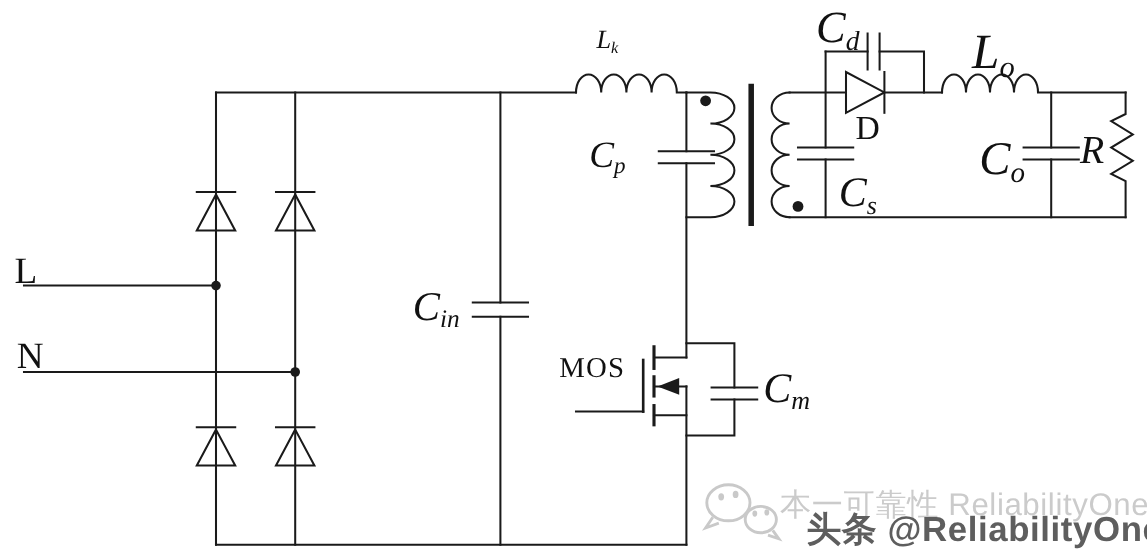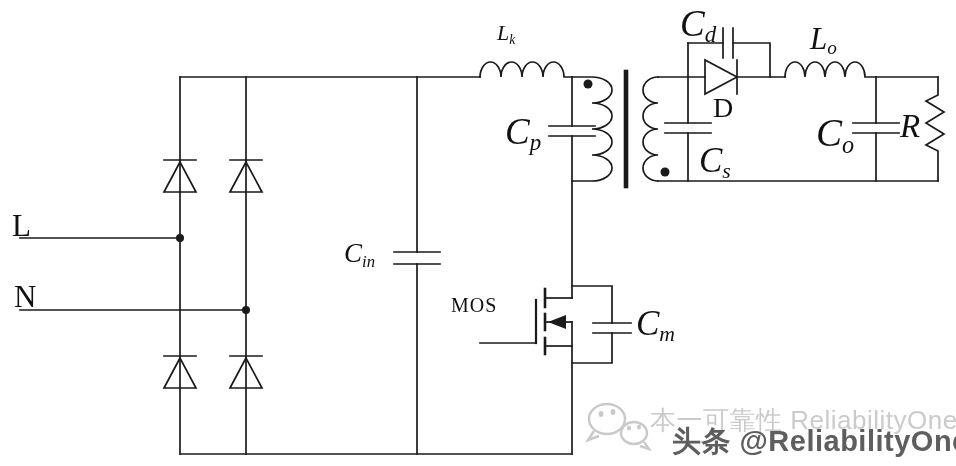--- a/index.html
+++ b/index.html
@@ -131,28 +131,28 @@
       <ellipse cx="601" cy="414" rx="2.4" ry="3" fill="#c9c9c9" stroke="none"></ellipse>
       <ellipse cx="613" cy="412" rx="2.4" ry="3" fill="#c9c9c9" stroke="none"></ellipse>
       <ellipse cx="629" cy="428" rx="2" ry="2.6" fill="#c9c9c9" stroke="none"></ellipse>
       <ellipse cx="639" cy="427" rx="2" ry="2.6" fill="#c9c9c9" stroke="none"></ellipse>
     </g>
   </svg>
 
   <div class="lbl" style="left:12px;top:210px;font-size:31px"><span>L</span></div>
   <div class="lbl" style="left:14px;top:281px;font-size:31px"><span>N</span></div>
 
-  <div class="lbl" style="left:344px;top:240px;font-size:27px"><span class="it">C</span><sub>in</sub></div>
+  <div class="lbl" style="left:344px;top:240px;font-size:34px"><span class="it">C</span><sub>in</sub></div>
   <div class="lbl" style="left:497px;top:22px;font-size:22px"><span class="it">L</span><sub>k</sub></div>
-  <div class="lbl" style="left:505px;top:113px;font-size:37px"><span class="it">C</span><sub>p</sub></div>
-  <div class="lbl" style="left:451px;top:295px;font-size:20px;letter-spacing:1px"><span>MOS</span></div>
+  <div class="lbl" style="left:491px;top:113px;font-size:31px"><span class="it">C</span><sub>p</sub></div>
+  <div class="lbl" style="left:466px;top:295px;font-size:24px;letter-spacing:1px"><span>MOS</span></div>
   <div class="lbl" style="left:636px;top:306px;font-size:35px"><span class="it">C</span><sub>m</sub></div>
   <div class="lbl" style="left:680px;top:5px;font-size:37px"><span class="it">C</span><sub>d</sub></div>
   <div class="lbl" style="left:713px;top:94px;font-size:28px"><span>D</span></div>
   <div class="lbl" style="left:699px;top:143px;font-size:35px"><span class="it">C</span><sub>s</sub></div>
-  <div class="lbl" style="left:810px;top:23px;font-size:31px"><span class="it">L</span><sub>o</sub></div>
+  <div class="lbl" style="left:810px;top:23px;font-size:41px"><span class="it">L</span><sub>o</sub></div>
   <div class="lbl" style="left:816px;top:113px;font-size:39px"><span class="it">C</span><sub>o</sub></div>
   <div class="lbl it" style="left:900px;top:110px;font-size:33px"><span>R</span></div>
 
   <div class="wm wm1" style="left:650px;top:403px">本一可靠性 ReliabilityOneS</div>
   <div class="wm wm2" style="left:672px;top:422px">头条 @ReliabilityOneS</div>
 
 </div>
 
 </body></html>

